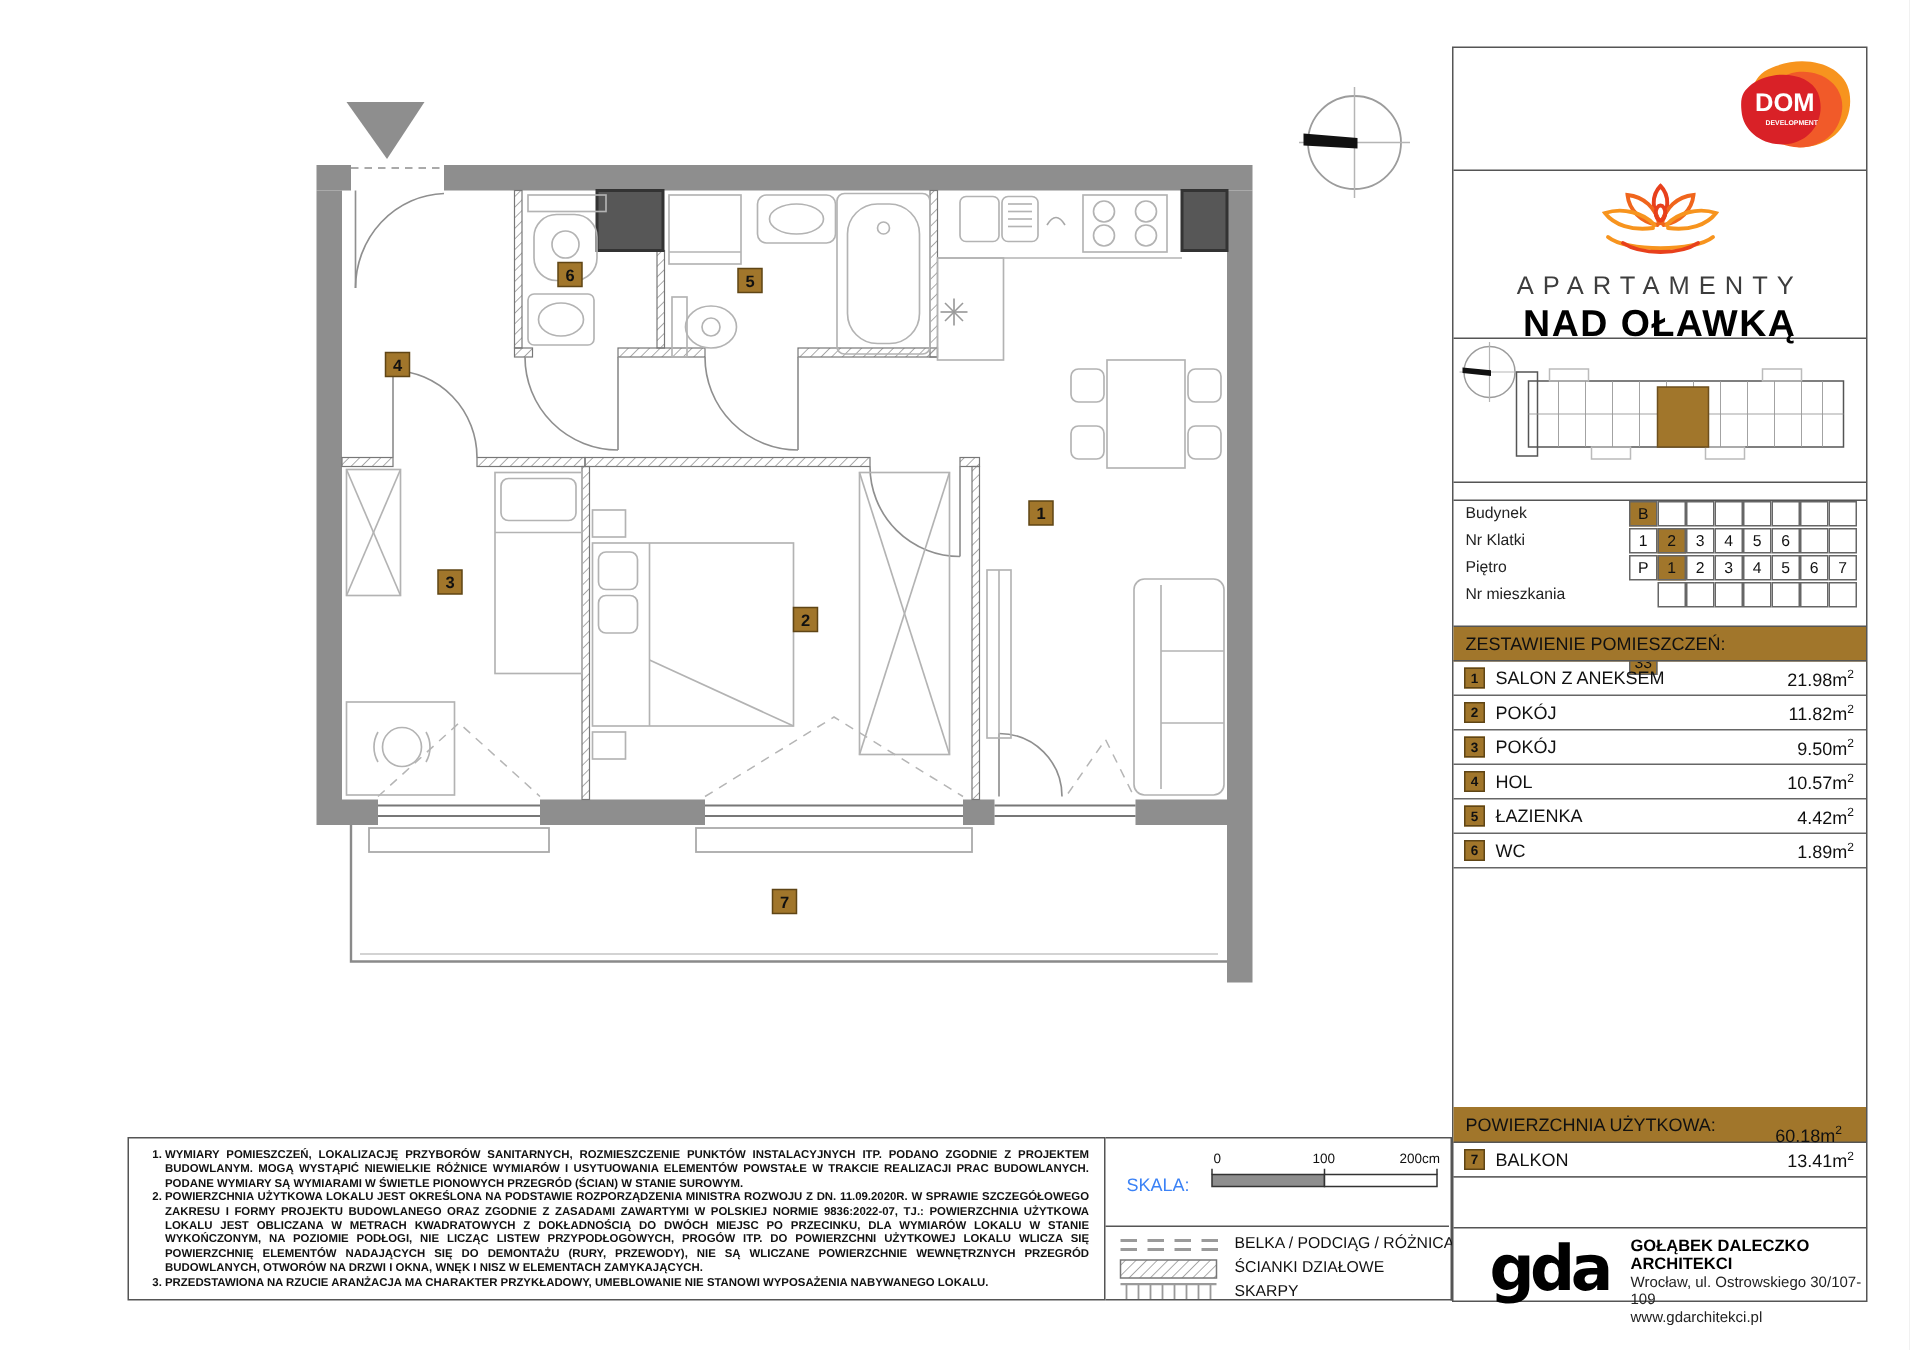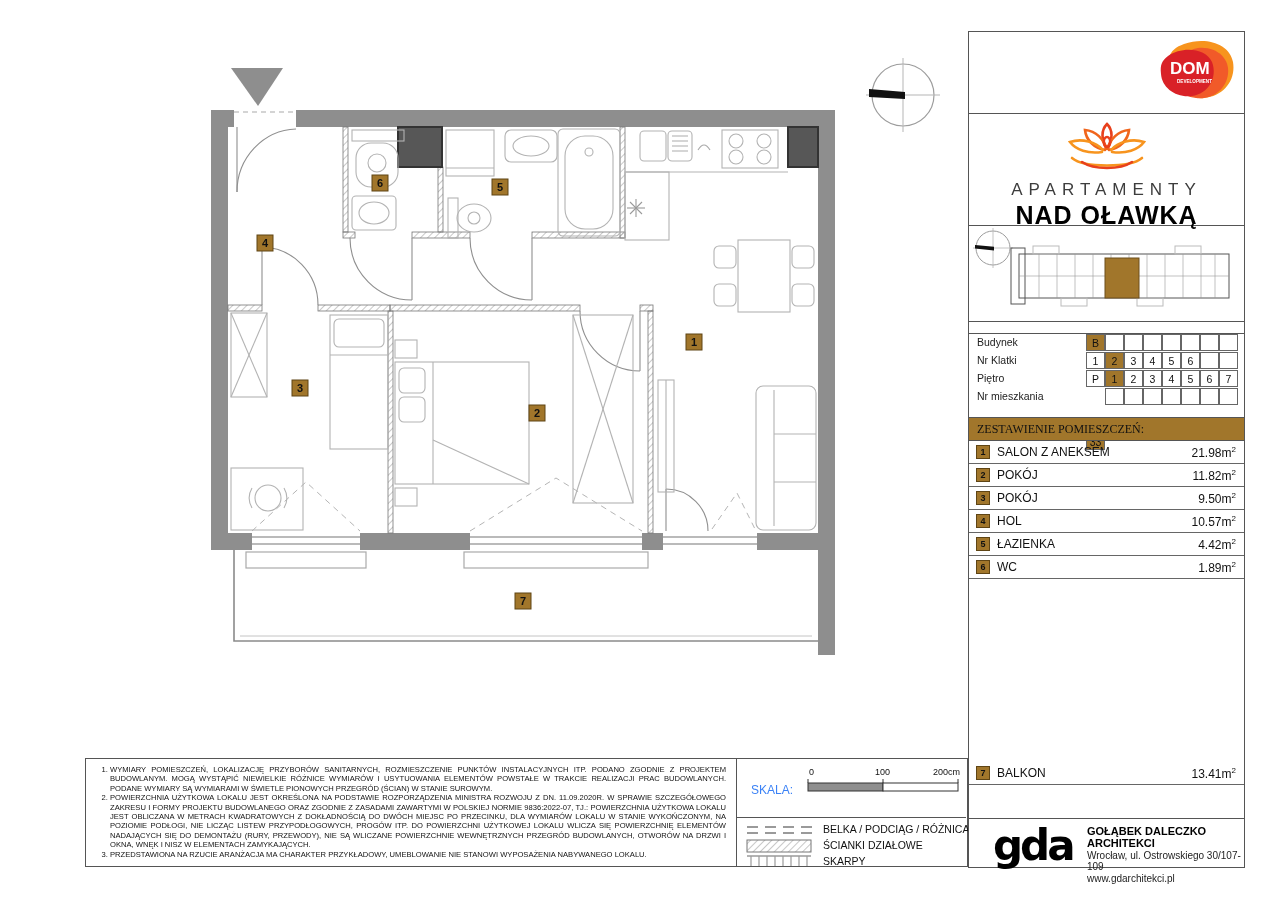--- a/index.html
+++ b/index.html
@@ -23,21 +23,21 @@
   
   .unit{top:302px;height:72px;border-bottom:none;}
   .u-row{position:absolute;left:0;height:18px;width:275px;}
   .u-label{position:absolute;left:8px;top:2px;font-size:10.5px;color:#222;}
   .u-cell{position:absolute;top:0;width:19px;height:17px;border:0.5px solid #666;box-sizing:border-box;
           font-size:10.5px;text-align:center;line-height:17px;color:#111;background:#fff;}
   .u-cell.hl{background:#a1762b;}
 
   .spacer2{top:374px;height:12px;}
   .gold-hdr{background:#a1762b;color:#111;font-size:12px;}
-  .zest{top:386px;height:23px;line-height:23px;padding-left:8px;font-family:Liberation Serif, serif;}
+  .zest{top:386px;height:23px;line-height:23px;padding-left:8px;}
   .rooms{top:409px;height:138px;border-bottom:none;}
   .r-row{position:absolute;left:0;width:275px;height:23px;border-bottom:1px solid #666;box-sizing:border-box;}
   .r-badge{position:absolute;left:7px;top:4px;width:14px;height:14px;background:#a1762b;border:1px solid #5f4515;
            box-sizing:border-box;font-size:9px;font-weight:bold;text-align:center;line-height:12px;color:#111;}
   .r-name{position:absolute;left:28px;top:4px;font-size:12px;color:#111;}
   .r-area{position:absolute;right:8px;top:4px;font-size:12px;color:#111;}
   .r-area sup{font-size:8px;}
   .blank-mid{top:547px;height:159px;border-bottom:none;}
   .pu{top:706px;height:24px;line-height:24px;padding-left:8px;}
   .pu-val{position:absolute;right:8px;top:0;font-size:12px;}
@@ -49,21 +49,21 @@
        font-family:"DejaVu Sans",sans-serif;}
   .arch-txt{position:absolute;left:118px;top:6px;}
   .arch-name{font-size:11px;font-weight:bold;color:#000;}
   .arch-line{font-size:10px;color:#222;margin-top:1px;}
 
   
   .notes{left:85px;top:758px;width:652px;height:109px;border:1px solid #555;box-sizing:border-box;
          padding:5px 10px 0 12px;}
   .notes-title{font-size:7.6px;font-weight:bold;color:#111;}
   ol.notes-list{margin:1px 0 0 0;padding-left:12px;}
-  ol.notes-list li{font-size:7.6px;line-height:9.4px;text-align:justify;color:#111;margin:0;}
+  ol.notes-list li{font-size:7.6px;line-height:9.4px;text-align:justify;color:#111;margin:0;font-weight:bold;}
 
   
   .scalebox{left:737px;top:758px;width:231px;height:109px;border:1px solid #555;border-left:none;box-sizing:border-box;}
   .skala-label{position:absolute;left:14px;top:24px;font-size:12px;color:#3b82f6;}
   .sc-num{position:absolute;top:8px;font-size:9px;color:#111;}
   .legend{position:absolute;left:0;top:58px;width:229px;height:49px;border-top:1px solid #555;}
   .lg-row{position:absolute;left:8px;height:16px;}
   .lg-label{position:absolute;left:78px;top:1px;font-size:10.5px;white-space:nowrap;color:#111;}
 </style>
 </head>
@@ -456,20 +456,26 @@
         </div>
         <div class="r-row" style="top: 115px;">
           <span class="r-badge">6</span>
           <span class="r-name">WC</span>
           <span class="r-area">1.89m<sup>2</sup></span>
         </div>
       </div>
 
     <div class="tb-sec blank-mid"></div>
 
+    <div class="tb-sec gold-hdr pu">
+      <span>POWIERZCHNIA UŻYTKOWA:</span>
+      <span class="pu-val" id="total-area">
+          <span class="r-area">60.18m<sup>2</sup></span>
+        </span>
+    </div>
 
     <div class="tb-sec balk" id="balcony-row">
         <div class="r-row" style="top: 0px;">
           <span class="r-badge">7</span>
           <span class="r-name">BALKON</span>
           <span class="r-area">13.41m<sup>2</sup></span>
         </div>
       </div>
 
     <div class="tb-sec blank-low"></div>

